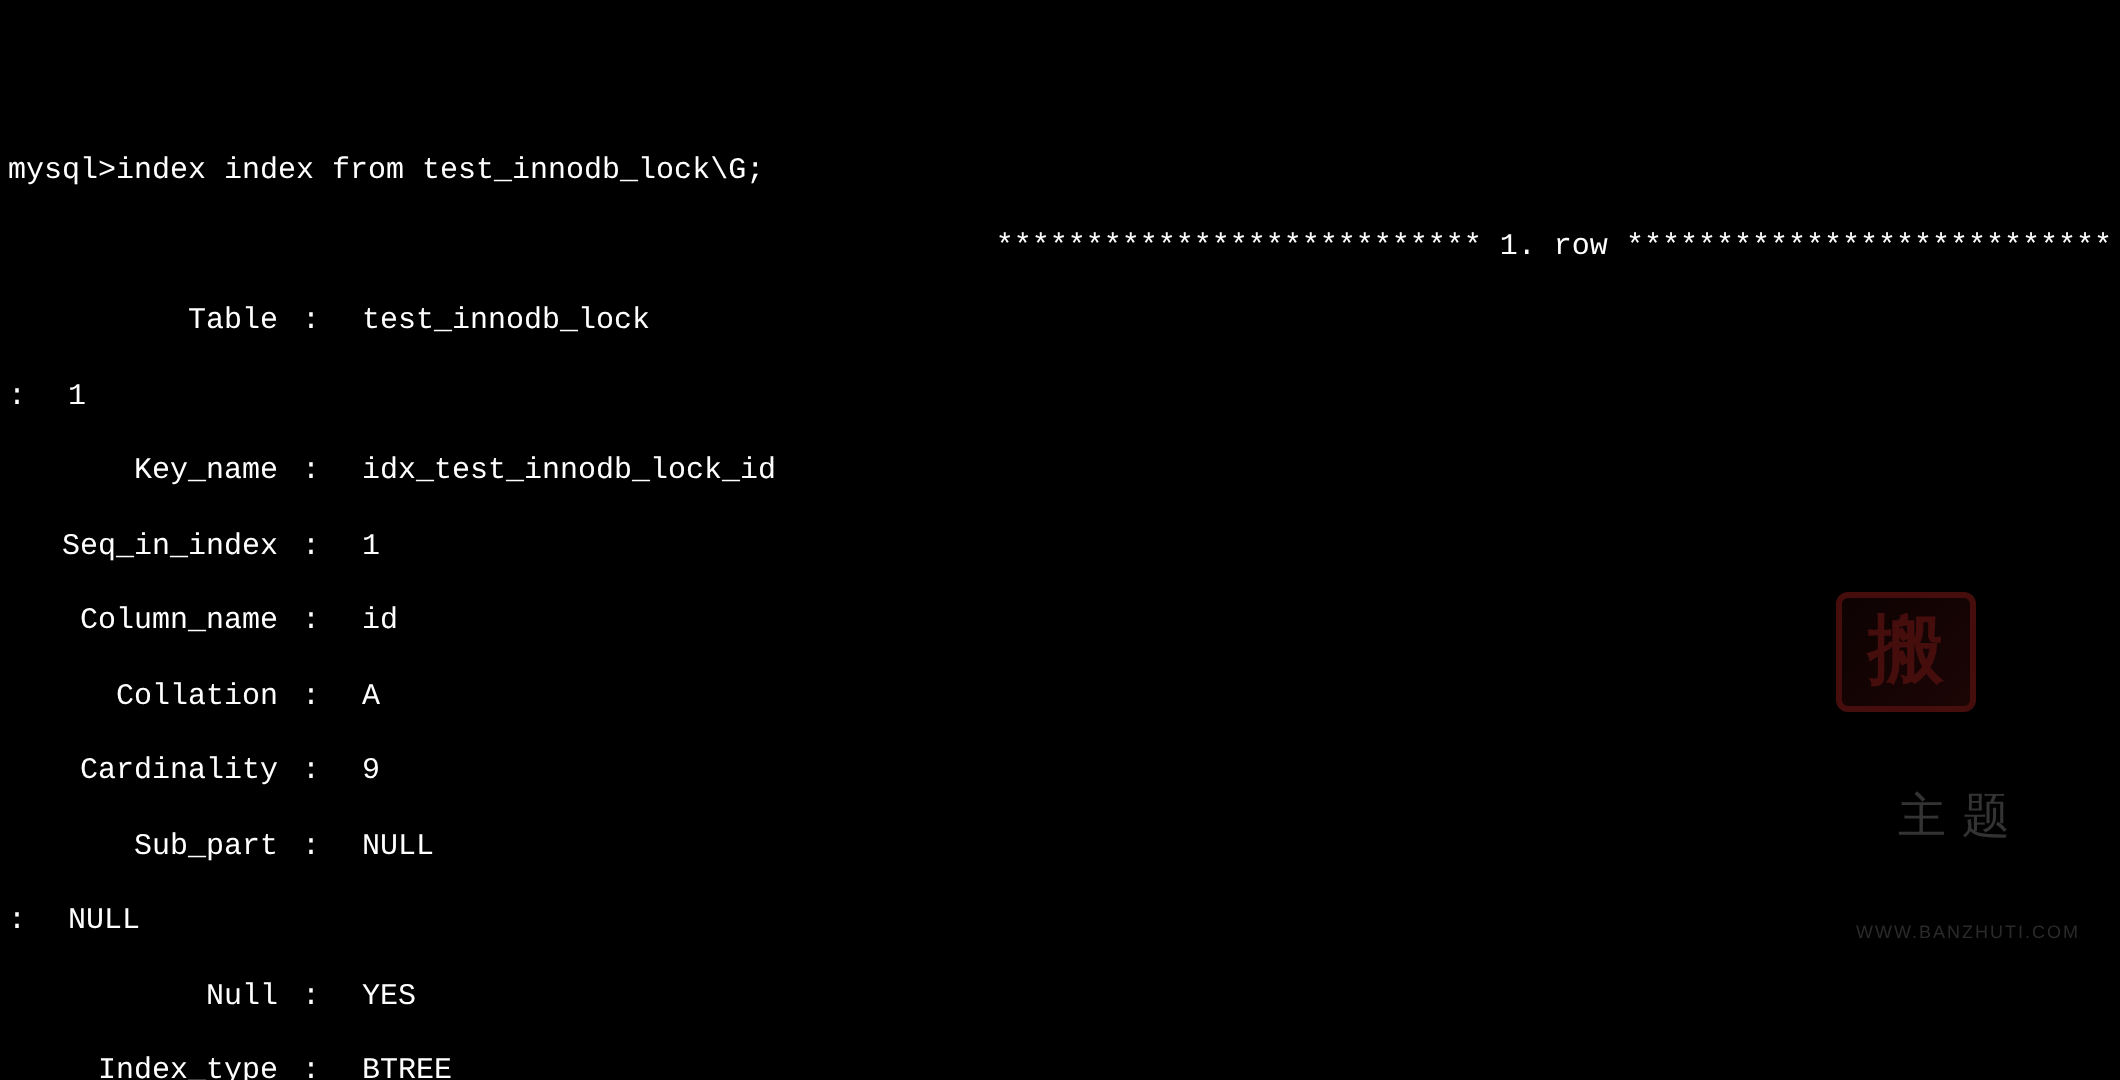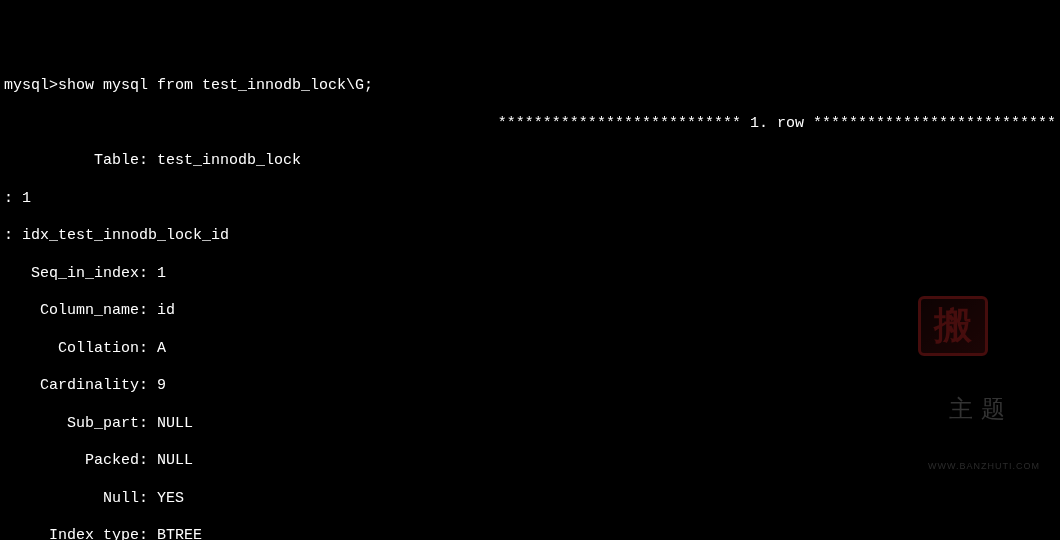--- a/index.html
+++ b/index.html
@@ -29,20 +29,21 @@
     }
     .command {
       color: #ffffff;
     }
     .row-separator {
       color: #ffffff;
       text-align: right;
     }
     .field-row {
       display: flex;
+      gap: 12px;
     }
     .field-label {
       text-align: right;
       width: 135px;
       display: inline-block;
     }
     .field-value {
       display: inline-block;
     }
     .watermark {
@@ -90,31 +91,31 @@
       font-size: 9px;
       color: #555555;
       letter-spacing: 1px;
     }
   </style>
 </head>
 <body>
 
 
 
-<div class="prompt-line"><span class="prompt">mysql&gt;</span> <span class="command">show mysql from test_innodb_lock\G;</span></div>
+<div class="prompt-line"><span class="prompt">mysql&gt;</span> <span class="command">index index from test_innodb_lock\G;</span></div>
 <div class="row-separator"><span>***************************</span> <span>1. row</span> <span>***************************</span></div>
 <div class="field-row"><span class="field-label">Table</span>: <span class="field-value">test_innodb_lock</span></div>
 <div class="field-row">: <span class="field-value">1</span></div>
-<div class="field-row">: <span class="field-value">idx_test_innodb_lock_id</span></div>
+<div class="field-row"><span class="field-label">Key_name</span>: <span class="field-value">idx_test_innodb_lock_id</span></div>
 <div class="field-row"><span class="field-label">Seq_in_index</span>: <span class="field-value">1</span></div>
 <div class="field-row"><span class="field-label">Column_name</span>: <span class="field-value">id</span></div>
 <div class="field-row"><span class="field-label">Collation</span>: <span class="field-value">A</span></div>
 <div class="field-row"><span class="field-label">Cardinality</span>: <span class="field-value">9</span></div>
 <div class="field-row"><span class="field-label">Sub_part</span>: <span class="field-value">NULL</span></div>
-<div class="field-row"><span class="field-label">Packed</span>: <span class="field-value">NULL</span></div>
+<div class="field-row">: <span class="field-value">NULL</span></div>
 <div class="field-row"><span class="field-label">Null</span>: <span class="field-value">YES</span></div>
 <div class="field-row"><span class="field-label">Index_type</span>: <span class="field-value">BTREE</span></div>
 
 
 
 
 
 
 
 

